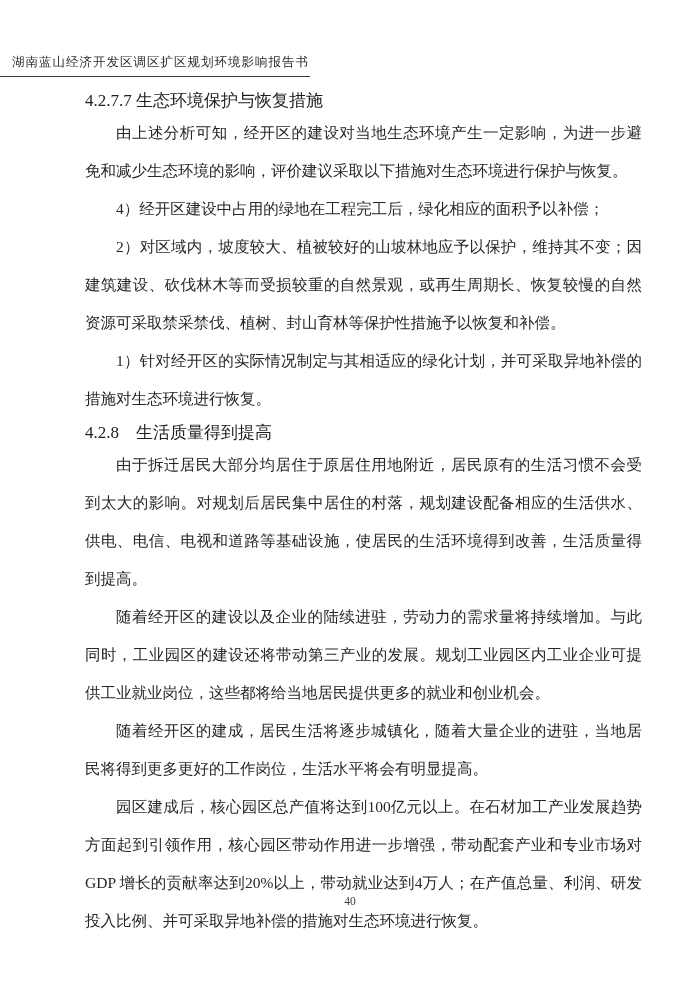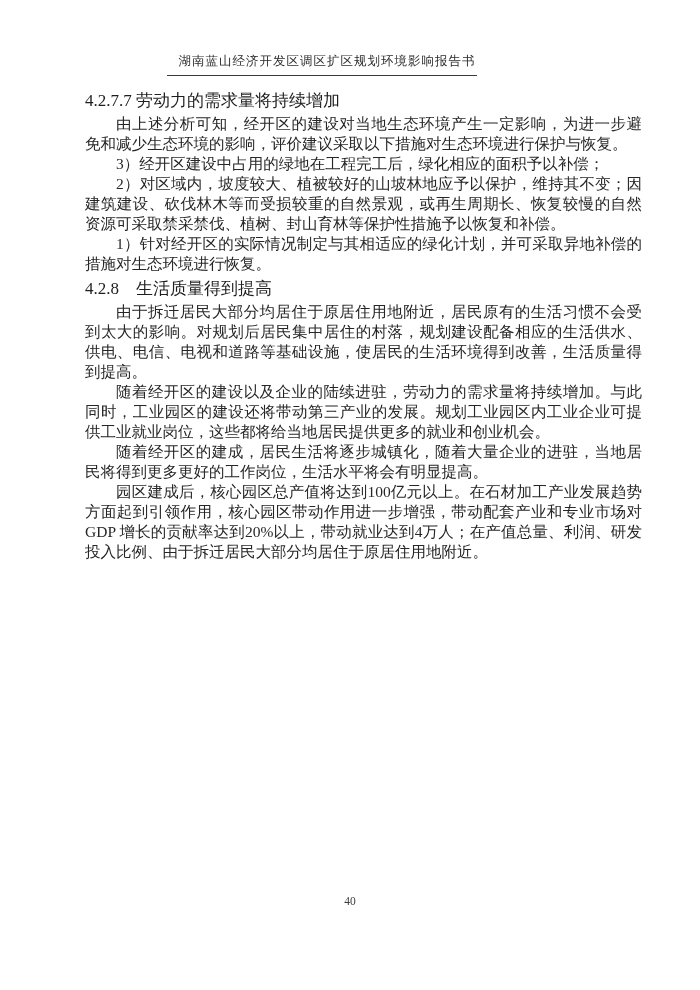--- a/index.html
+++ b/index.html
@@ -15,22 +15,21 @@
     overflow: hidden;
     font-family: "Liberation Serif", "DejaVu Serif", serif;
     color: #232323;
   }
   
   .doc-header {
     position: absolute;
     top: 52px;
     left: 0;
     right: 57px;
-    text-align: center;
-    font-family: Liberation Mono, monospace;
+    text-align: left;
   }
   .doc-header .header-title {
     display: inline-block;
     font-size: 12.5px;
     letter-spacing: 1px;
     color: #2b2b2b;
     border-bottom: 1.5px solid #3a3a3a;
     padding: 0 1px 5px 12px;
     white-space: nowrap;
   }
@@ -49,21 +48,21 @@
     line-height: 26px;
     text-align: left;
     color: #1e1e1e;
   }
   .content h3.second {
     margin-top: 2px;
   }
   .content p {
     margin: 0;
     font-size: 15.5px;
-    line-height: 20px;
+    line-height: 38px;
     text-indent: 2em;
     color: #262626;
     word-break: break-all;
   }
   
   .page-number {
     position: absolute;
     top: 895px;
     left: 0;
     width: 100%;
@@ -75,36 +74,36 @@
 </head>
 <body>
 
 <div class="page">
 
   <div class="doc-header">
     <span class="header-title">湖南蓝山经济开发区调区扩区规划环境影响报告书</span>
   </div>
 
   <div class="content">
-    <h3>4.2.7.7 劳动力的需求量将持续增加</h3>
+    <h3>4.2.7.7 生态环境保护与恢复措施</h3>
 
     <p>由上述分析可知，经开区的建设对当地生态环境产生一定影响，为进一步避免和减少生态环境的影响，评价建议采取以下措施对生态环境进行保护与恢复。</p>
 
-    <p>3）经开区建设中占用的绿地在工程完工后，绿化相应的面积予以补偿；</p>
+    <p>4）经开区建设中占用的绿地在工程完工后，绿化相应的面积予以补偿；</p>
 
     <p>2）对区域内，坡度较大、植被较好的山坡林地应予以保护，维持其不变；因建筑建设、砍伐林木等而受损较重的自然景观，或再生周期长、恢复较慢的自然资源可采取禁采禁伐、植树、封山育林等保护性措施予以恢复和补偿。</p>
 
     <p>1）针对经开区的实际情况制定与其相适应的绿化计划，并可采取异地补偿的措施对生态环境进行恢复。</p>
 
     <h3 class="second">4.2.8　生活质量得到提高</h3>
 
     <p>由于拆迁居民大部分均居住于原居住用地附近，居民原有的生活习惯不会受到太大的影响。对规划后居民集中居住的村落，规划建设配备相应的生活供水、供电、电信、电视和道路等基础设施，使居民的生活环境得到改善，生活质量得到提高。</p>
 
     <p>随着经开区的建设以及企业的陆续进驻，劳动力的需求量将持续增加。与此同时，工业园区的建设还将带动第三产业的发展。规划工业园区内工业企业可提供工业就业岗位，这些都将给当地居民提供更多的就业和创业机会。</p>
 
     <p>随着经开区的建成，居民生活将逐步城镇化，随着大量企业的进驻，当地居民将得到更多更好的工作岗位，生活水平将会有明显提高。</p>
 
-    <p>园区建成后，核心园区总产值将达到100亿元以上。在石材加工产业发展趋势方面起到引领作用，核心园区带动作用进一步增强，带动配套产业和专业市场对 GDP 增长的贡献率达到20%以上，带动就业达到4万人；在产值总量、利润、研发投入比例、由于拆迁居民大部分均居住于原居住用地附近。</p>
+    <p>园区建成后，核心园区总产值将达到100亿元以上。在石材加工产业发展趋势方面起到引领作用，核心园区带动作用进一步增强，带动配套产业和专业市场对 GDP 增长的贡献率达到20%以上，带动就业达到4万人；在产值总量、利润、研发投入比例、并可采取异地补偿的措施对生态环境进行恢复。</p>
   </div>
 
   <div class="page-number">40</div>
 
 </div>
 
 </body></html>

